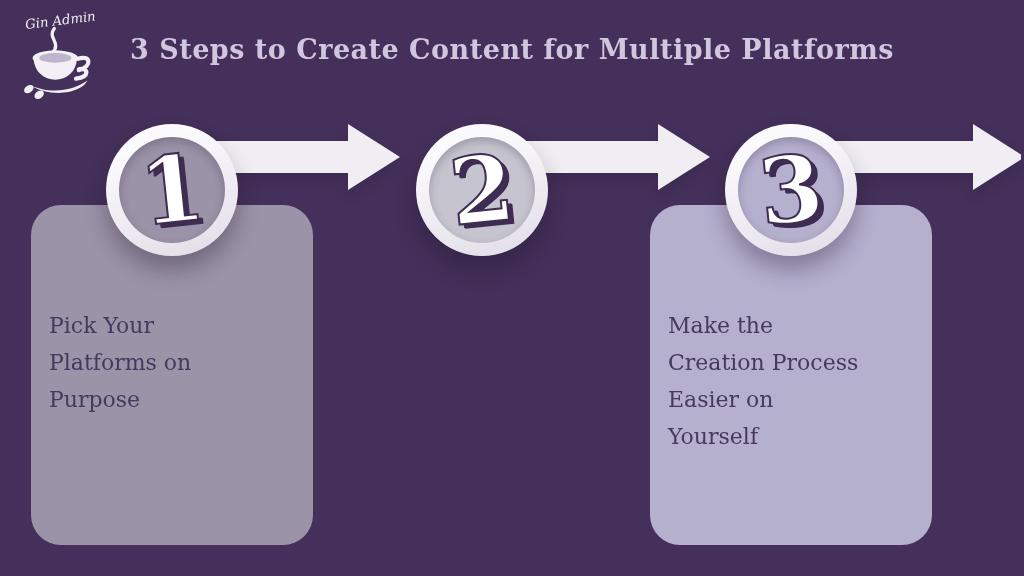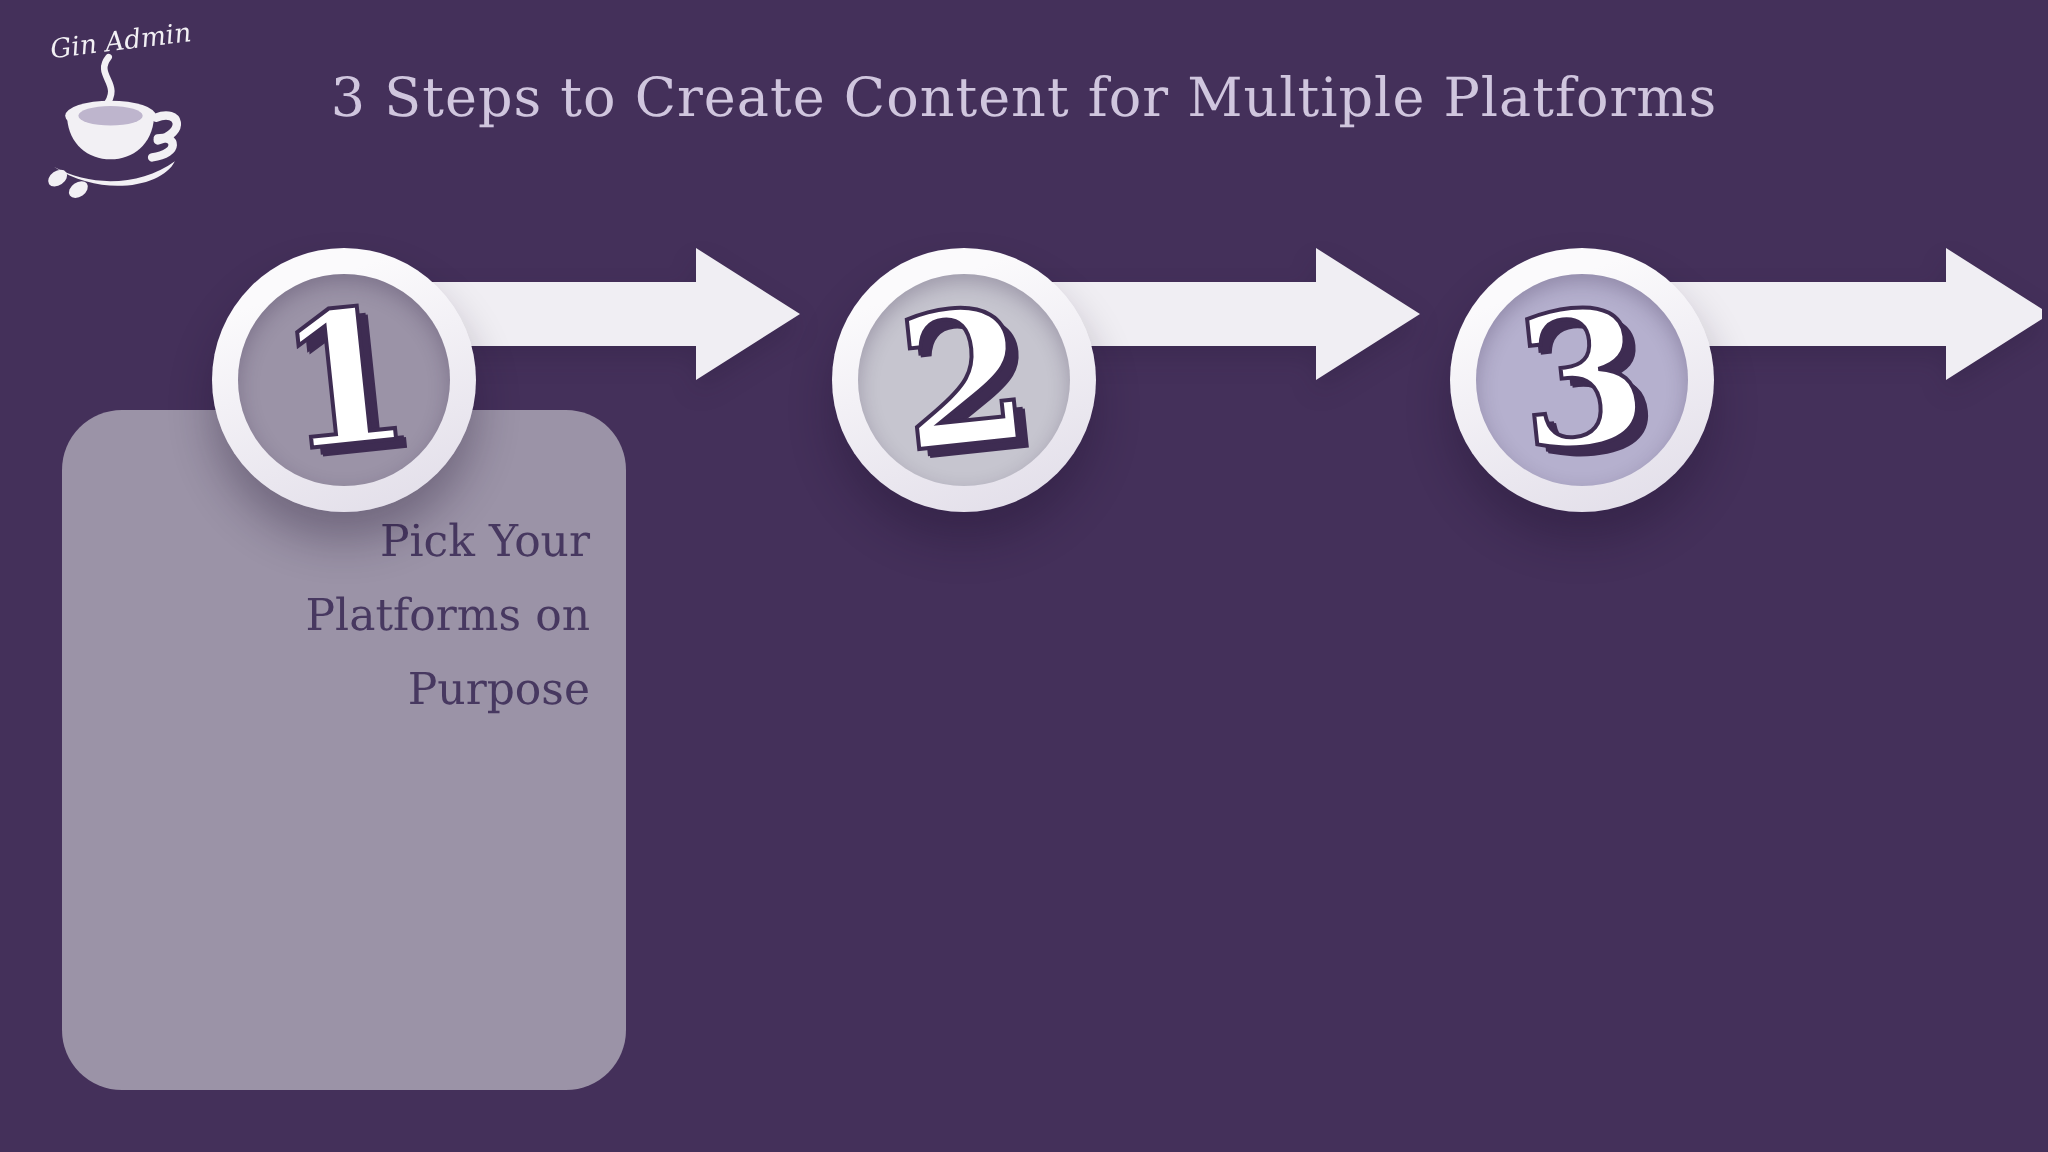--- a/index.html
+++ b/index.html
@@ -22,40 +22,40 @@
     overflow:hidden;
   }
   
   .logo{
     position:absolute;left:8px;top:4px;width:104px;height:104px;
   }
   .logo svg{width:100%;height:100%;}
   .title{
     position:absolute;left:112px;top:34px;width:800px;
     text-align:center;
-    font-size:27px;font-weight:normal;
+    font-size:27px;font-weight:bold;
     letter-spacing:.5px;
     color:var(--title-text);
   }
   
   .step{position:absolute;top:0;left:0;width:405px;height:576px;}
   .step-1{left:0;}
   .step-2{left:310px;}
   .step-3{left:619px;}
 
   .card{
     position:absolute;left:31px;top:205px;
     width:282px;height:340px;
     border-radius:30px;
     background:var(--step-color,#9b93a7);
     z-index:1;
   }
   .card-label{
-    margin:48px 18px 0 18px;
-    text-align:right;
+    margin:102px 18px 0 18px;
+    text-align:left;
     white-space:pre-line;
     font-size:22px;line-height:37px;
     color:var(--card-text);
   }
   .arrow{
     position:absolute;left:172px;top:122px;
     width:230px;height:70px;
     color:var(--arrow);
     filter:drop-shadow(0 6px 6px rgba(28,16,44,.18));
     z-index:2;
@@ -137,15 +137,21 @@
 
   <div class="step step-3" style="--step-color: #b5b0ce;">
     <svg class="arrow" viewBox="0 0 230 70" aria-hidden="true">
       <path d="M0 19 H182 V2 L234 35 L182 68 V51 H0 Z" fill="currentColor"></path>
     </svg>
     <div class="circle">
       <div class="circle-inner">
         <span class="num">3</span>
       </div>
     </div>
+    <div class="card">
+      <p class="card-label">Make the
+Creation Process
+Easier on
+Yourself</p>
+    </div>
   </div>
 
 </div>
 
 </body></html>

